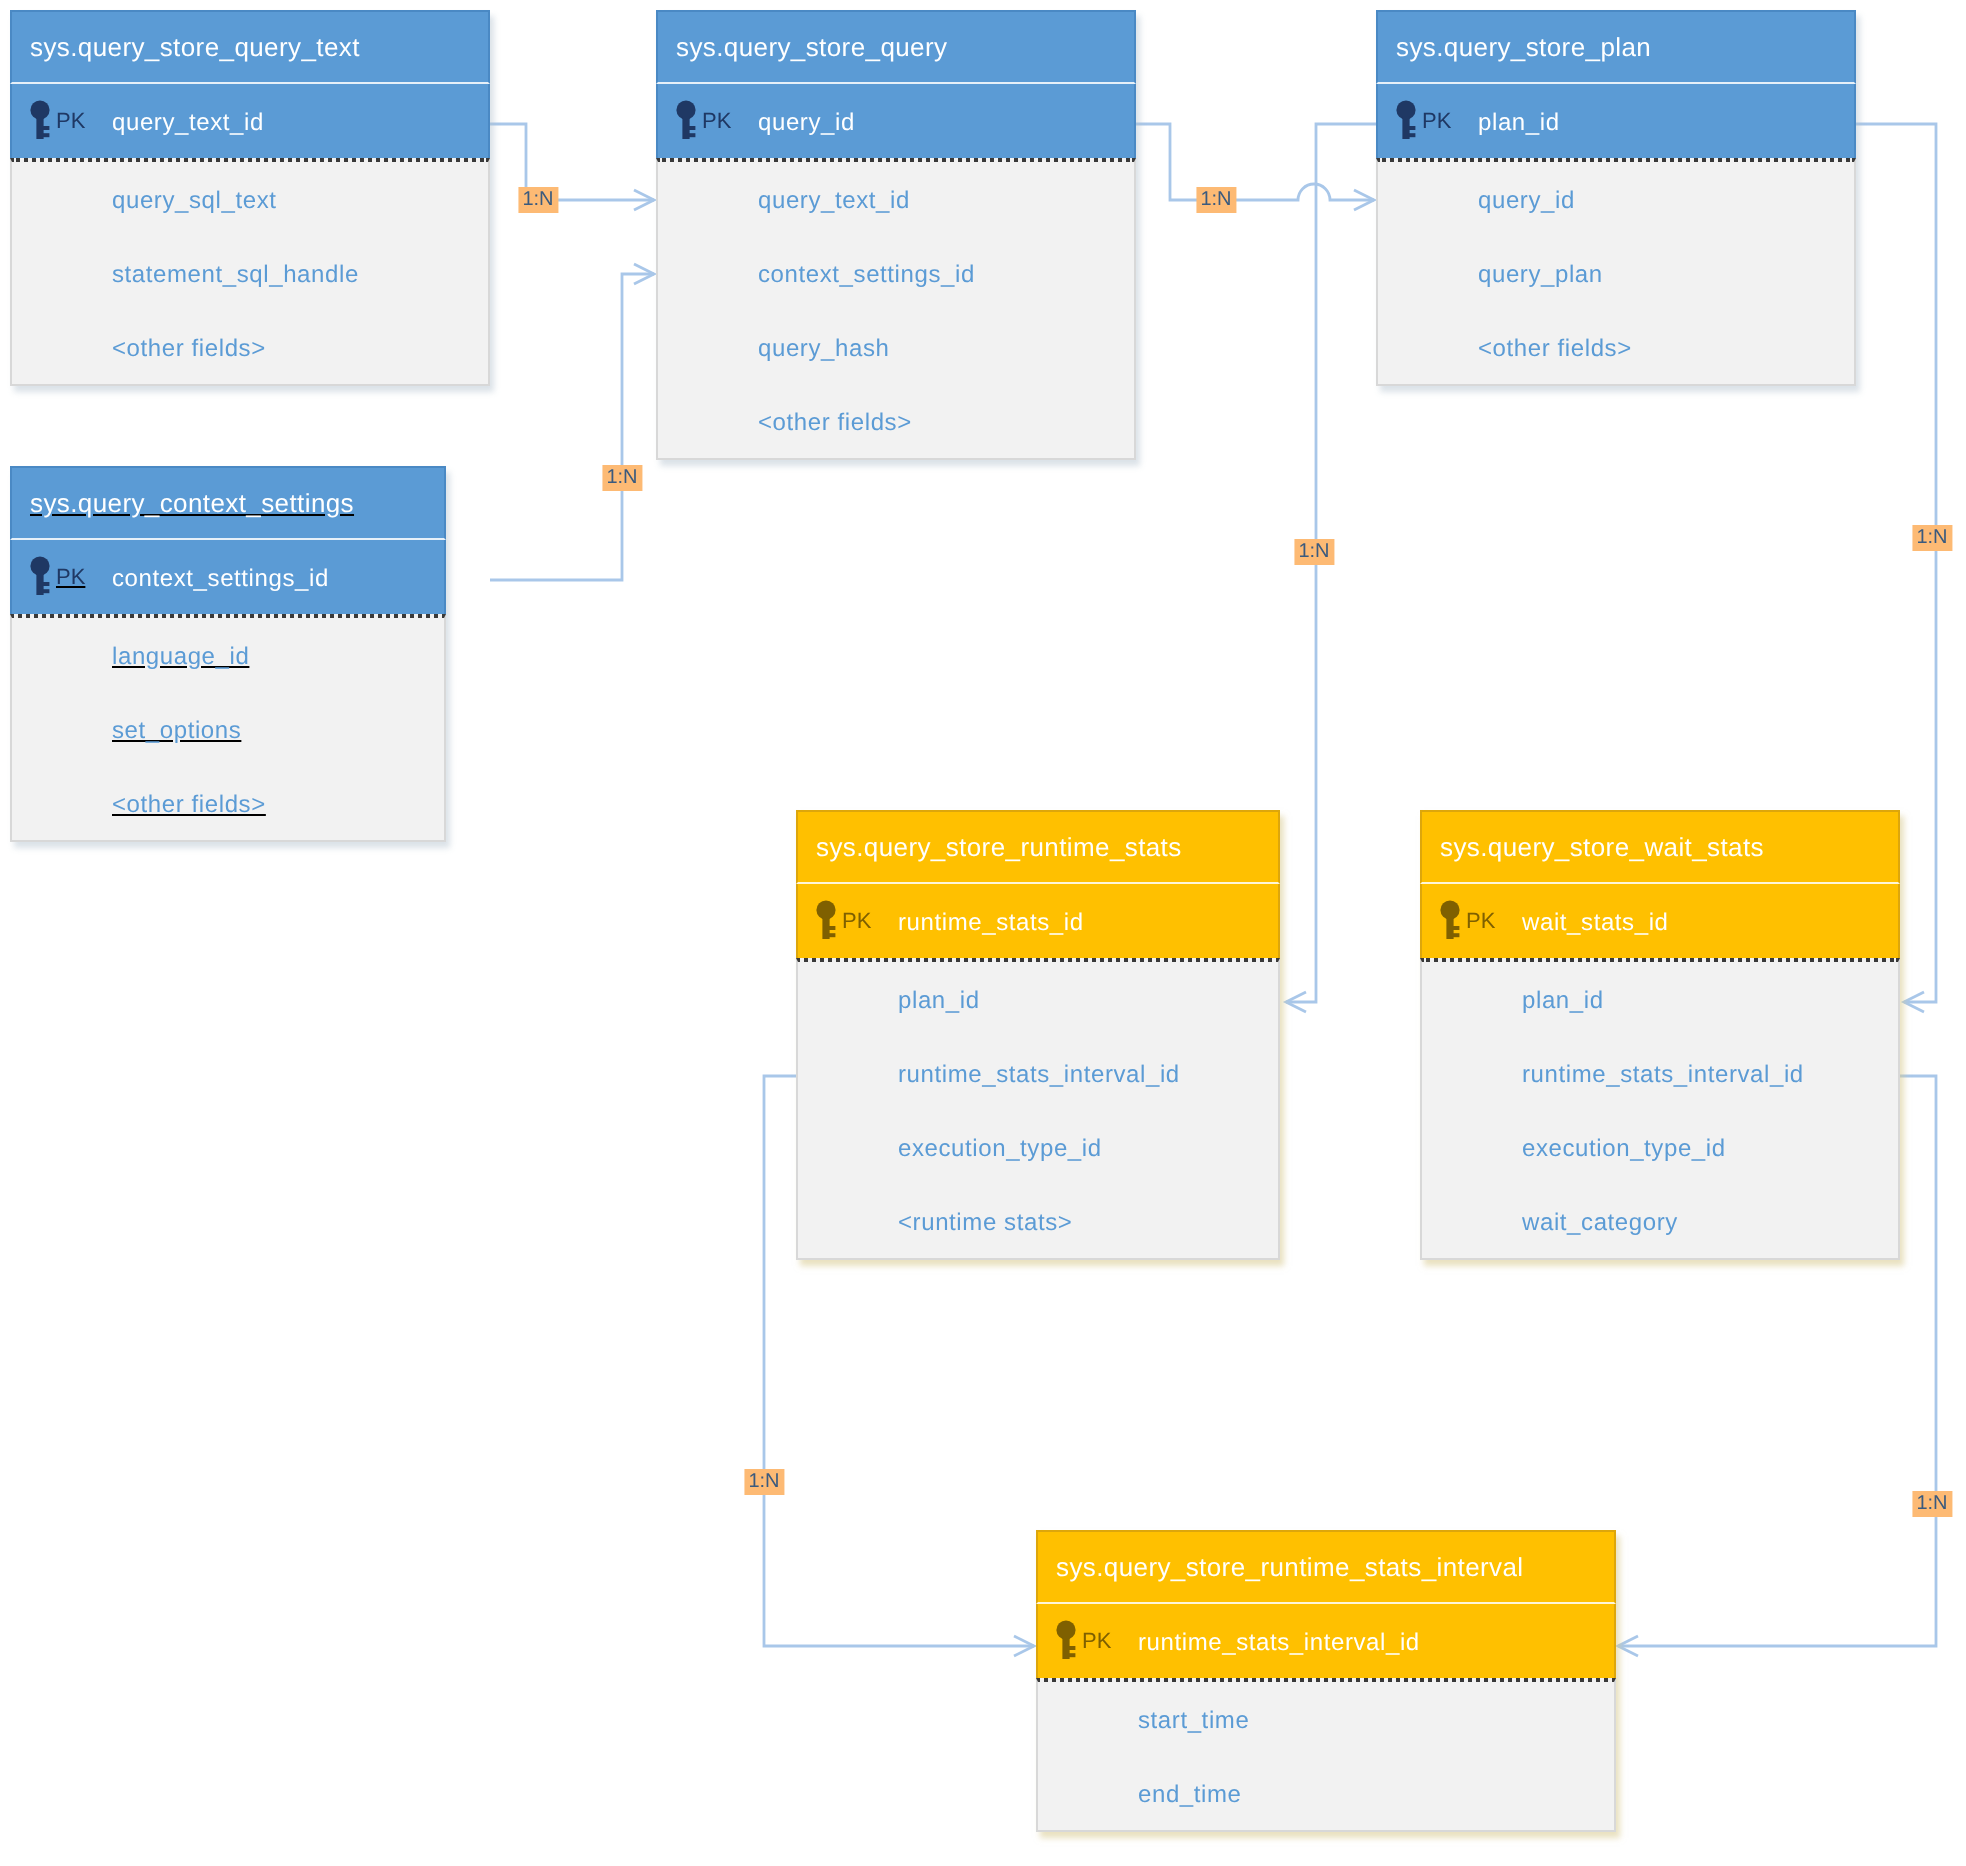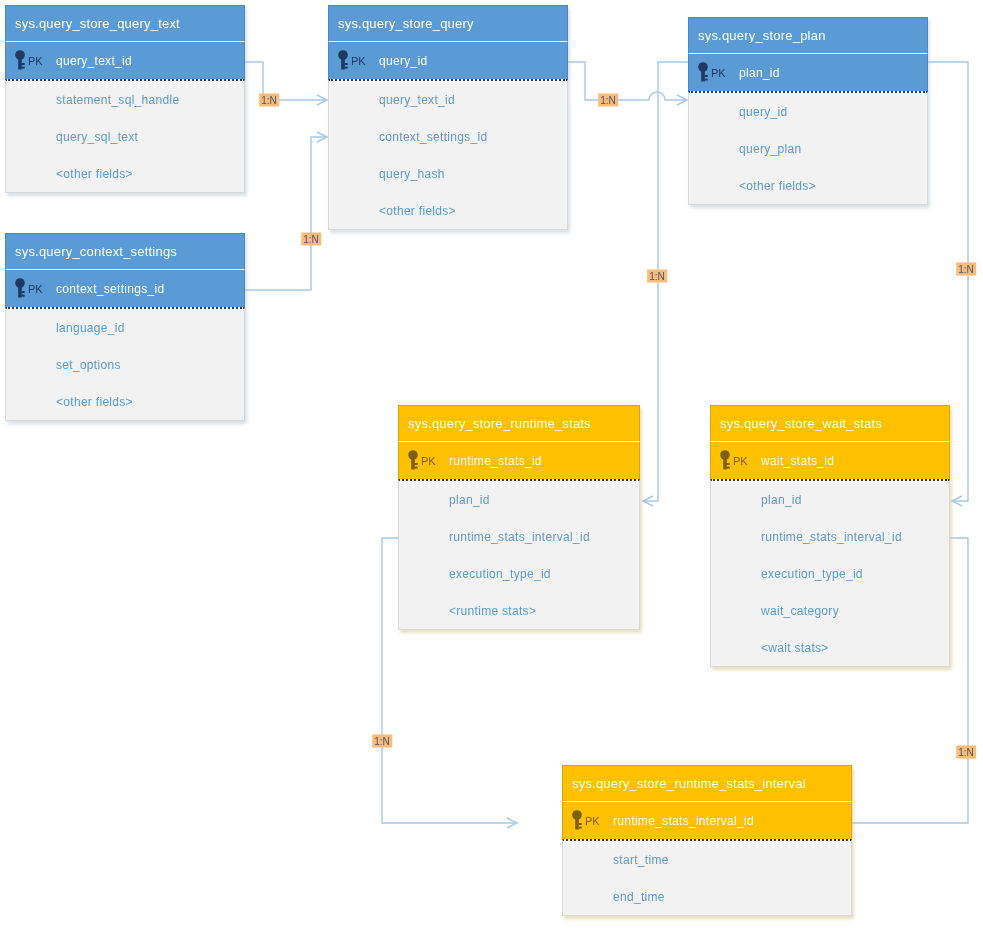--- a/index.html
+++ b/index.html
@@ -97,22 +97,22 @@
             <circle cx="6" cy="5" r="4.8"></circle>
             <rect x="4.2" y="8" width="3.6" height="11.5"></rect>
             <rect x="7.5" y="13" width="3.2" height="2"></rect>
             <rect x="7.5" y="16.6" width="3.2" height="2"></rect>
           </svg>
         </span>
       <span class="pk-badge">PK</span>
       <span class="pk-field">query_text_id</span>
     </div>
     <div class="t-body">
+      <div class="t-row">query_sql_text</div>
       <div class="t-row">statement_sql_handle</div>
-      <div class="t-row">query_sql_text</div>
       <div class="t-row">&lt;other fields&gt;</div>
     </div>
   </div>
 
   <div class="table blue" style="left:328px;top:5px;width:240px;">
     <div class="t-header">sys.query_store_query</div>
     <div class="t-pk">
       <span class="key-icon">
           <svg width="13" height="21" viewBox="0 0 13 21">
             <circle cx="6" cy="5" r="4.8"></circle>
@@ -125,42 +125,42 @@
       <span class="pk-field">query_id</span>
     </div>
     <div class="t-body">
       <div class="t-row">query_text_id</div>
       <div class="t-row">context_settings_id</div>
       <div class="t-row">query_hash</div>
       <div class="t-row">&lt;other fields&gt;</div>
     </div>
   </div>
 
-  <div class="table blue" style="left:688px;top:5px;width:240px;margin-top:12px;">
+  <div class="table blue" style="left:688px;top:5px;width:240px;">
     <div class="t-header">sys.query_store_plan</div>
     <div class="t-pk">
       <span class="key-icon">
           <svg width="13" height="21" viewBox="0 0 13 21">
             <circle cx="6" cy="5" r="4.8"></circle>
             <rect x="4.2" y="8" width="3.6" height="11.5"></rect>
             <rect x="7.5" y="13" width="3.2" height="2"></rect>
             <rect x="7.5" y="16.6" width="3.2" height="2"></rect>
           </svg>
         </span>
       <span class="pk-badge">PK</span>
       <span class="pk-field">plan_id</span>
     </div>
     <div class="t-body">
       <div class="t-row">query_id</div>
       <div class="t-row">query_plan</div>
       <div class="t-row">&lt;other fields&gt;</div>
     </div>
   </div>
 
-  <div class="table blue" style="left:5px;top:233px;width:240px;">
+  <div class="table blue" style="left:5px;top:233px;width:218px;text-decoration:underline;">
     <div class="t-header">sys.query_context_settings</div>
     <div class="t-pk">
       <span class="key-icon">
           <svg width="13" height="21" viewBox="0 0 13 21">
             <circle cx="6" cy="5" r="4.8"></circle>
             <rect x="4.2" y="8" width="3.6" height="11.5"></rect>
             <rect x="7.5" y="13" width="3.2" height="2"></rect>
             <rect x="7.5" y="16.6" width="3.2" height="2"></rect>
           </svg>
         </span>
@@ -208,25 +208,24 @@
           </svg>
         </span>
       <span class="pk-badge">PK</span>
       <span class="pk-field">wait_stats_id</span>
     </div>
     <div class="t-body">
       <div class="t-row">plan_id</div>
       <div class="t-row">runtime_stats_interval_id</div>
       <div class="t-row">execution_type_id</div>
       <div class="t-row">wait_category</div>
-      <div class="t-row">&lt;wait stats&gt;</div>
-    </div>
-  </div>
-
-  <div class="table orange" style="left:518px;top:765px;width:290px;margin-left:44px;">
+    </div>
+  </div>
+
+  <div class="table orange" style="left:518px;top:765px;width:290px;">
     <div class="t-header">sys.query_store_runtime_stats_interval</div>
     <div class="t-pk">
       <span class="key-icon">
           <svg width="13" height="21" viewBox="0 0 13 21">
             <circle cx="6" cy="5" r="4.8"></circle>
             <rect x="4.2" y="8" width="3.6" height="11.5"></rect>
             <rect x="7.5" y="13" width="3.2" height="2"></rect>
             <rect x="7.5" y="16.6" width="3.2" height="2"></rect>
           </svg>
         </span>

